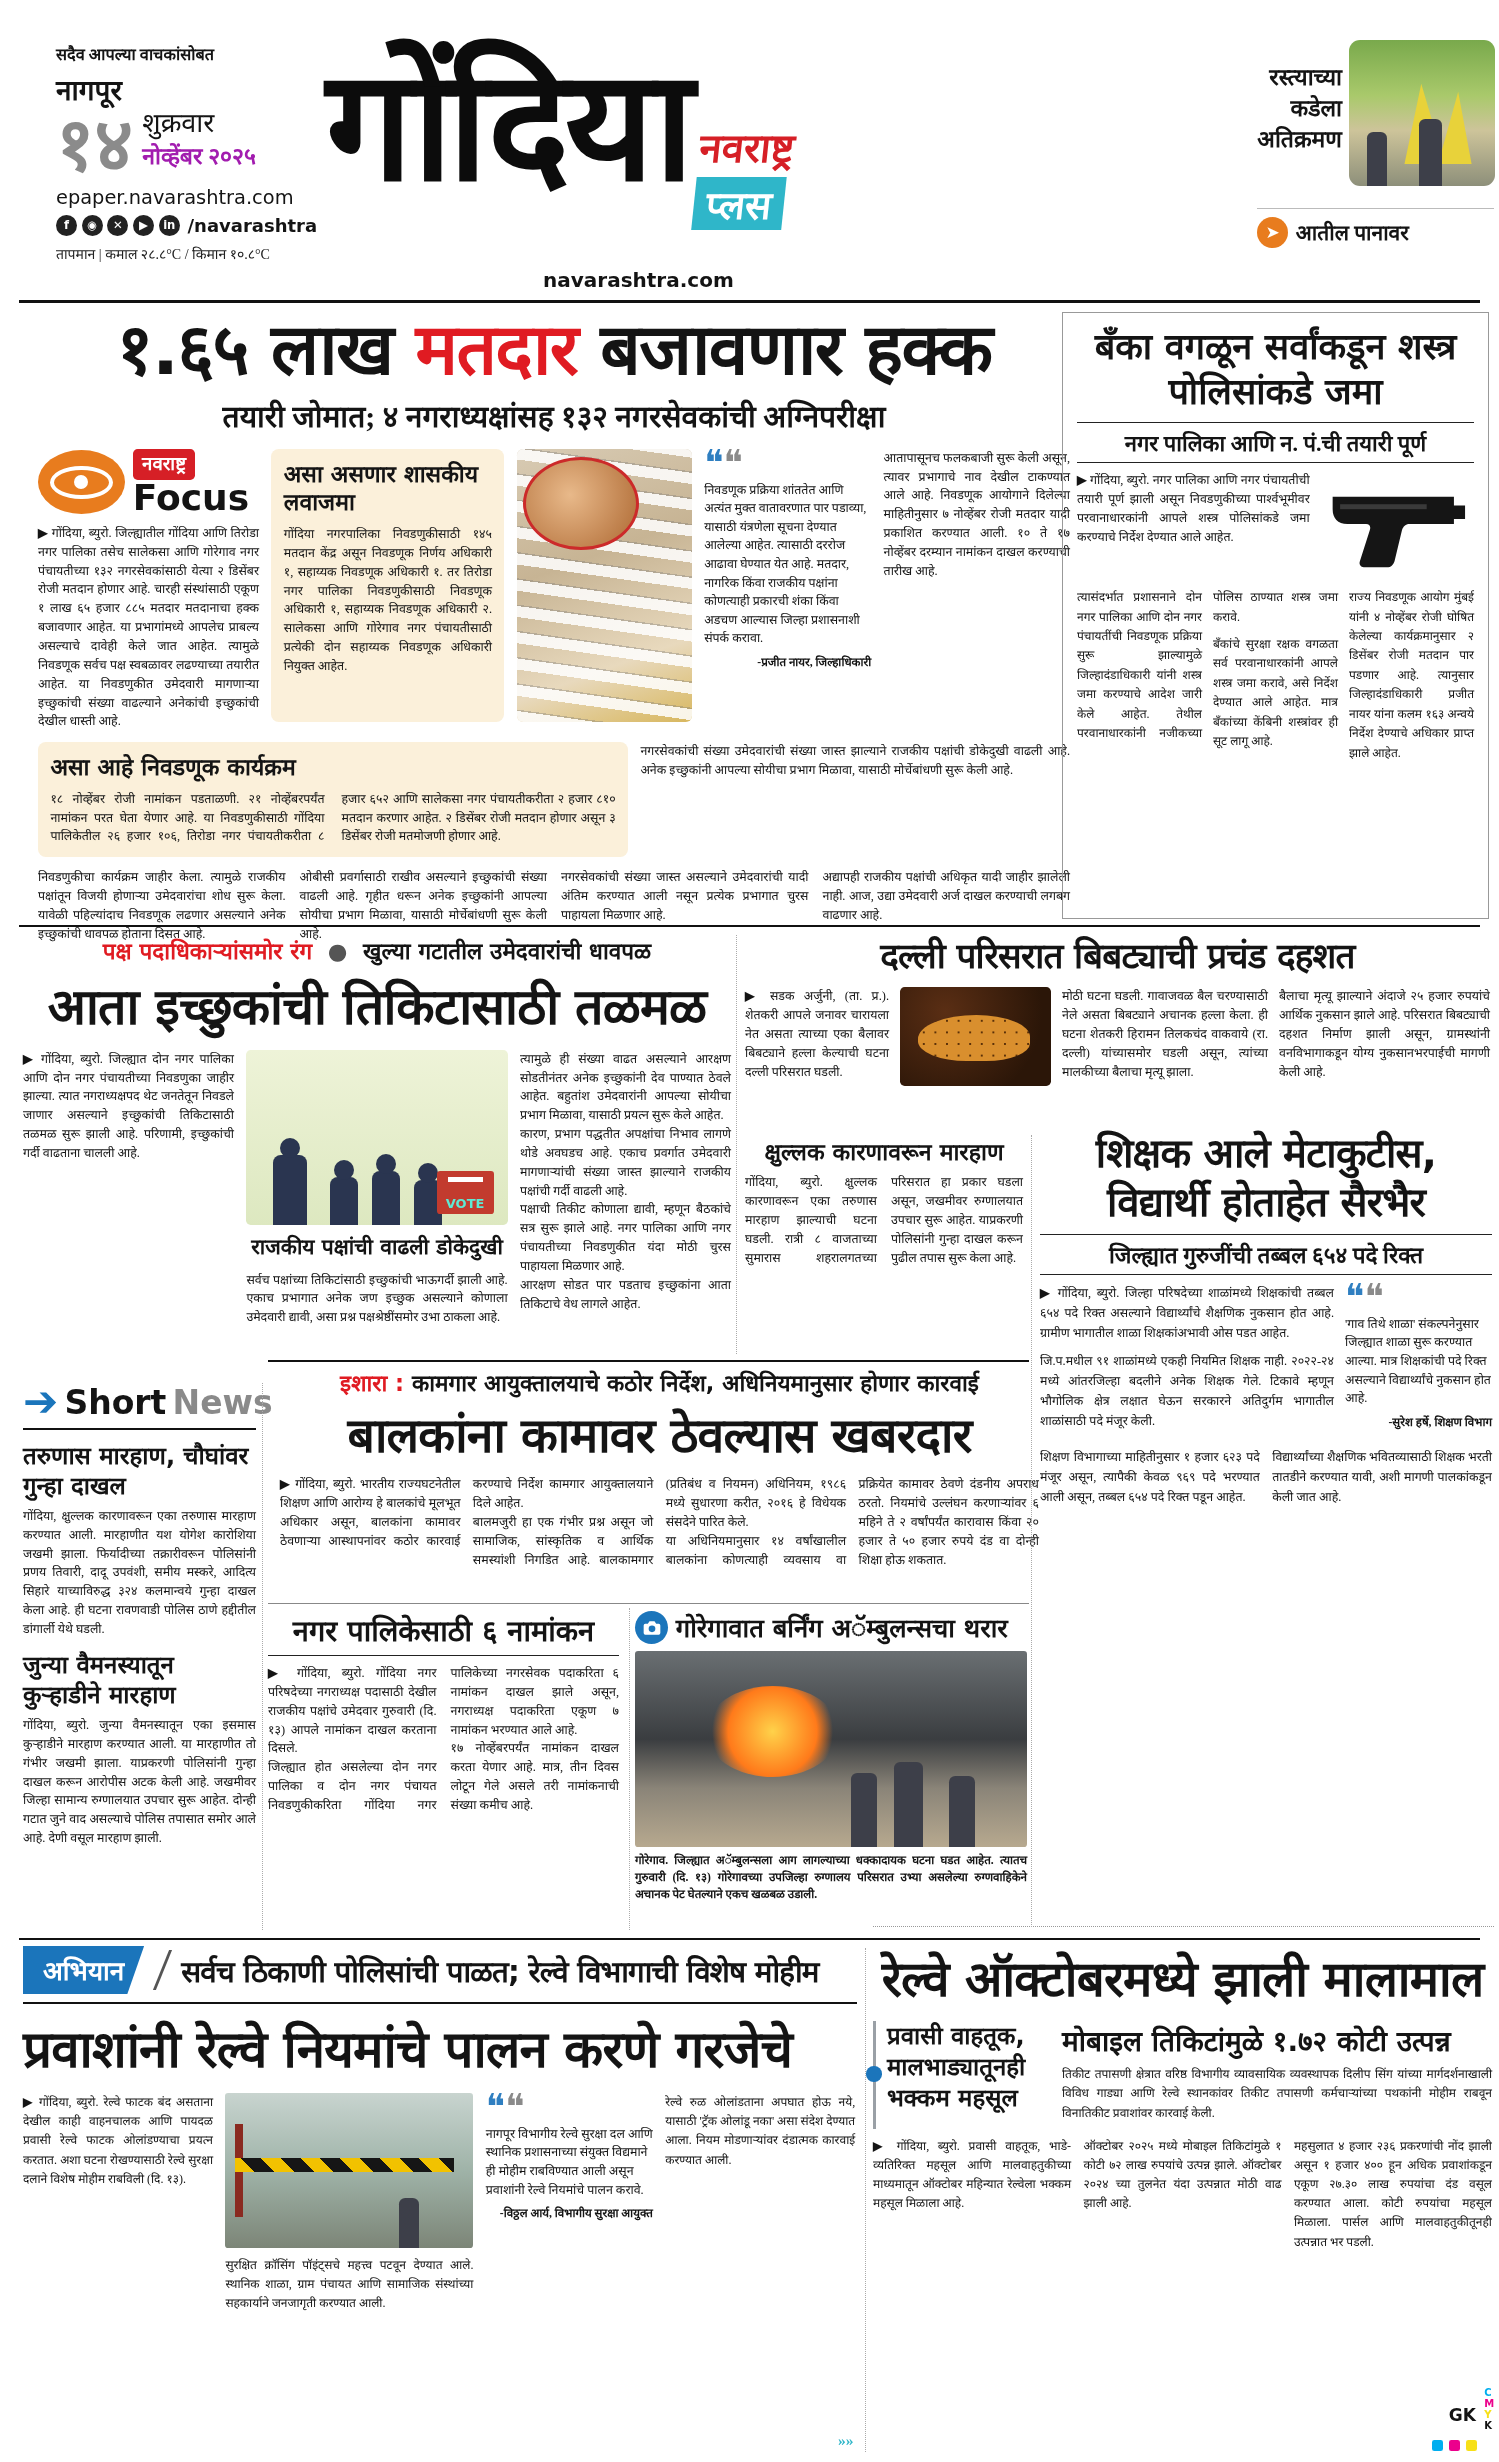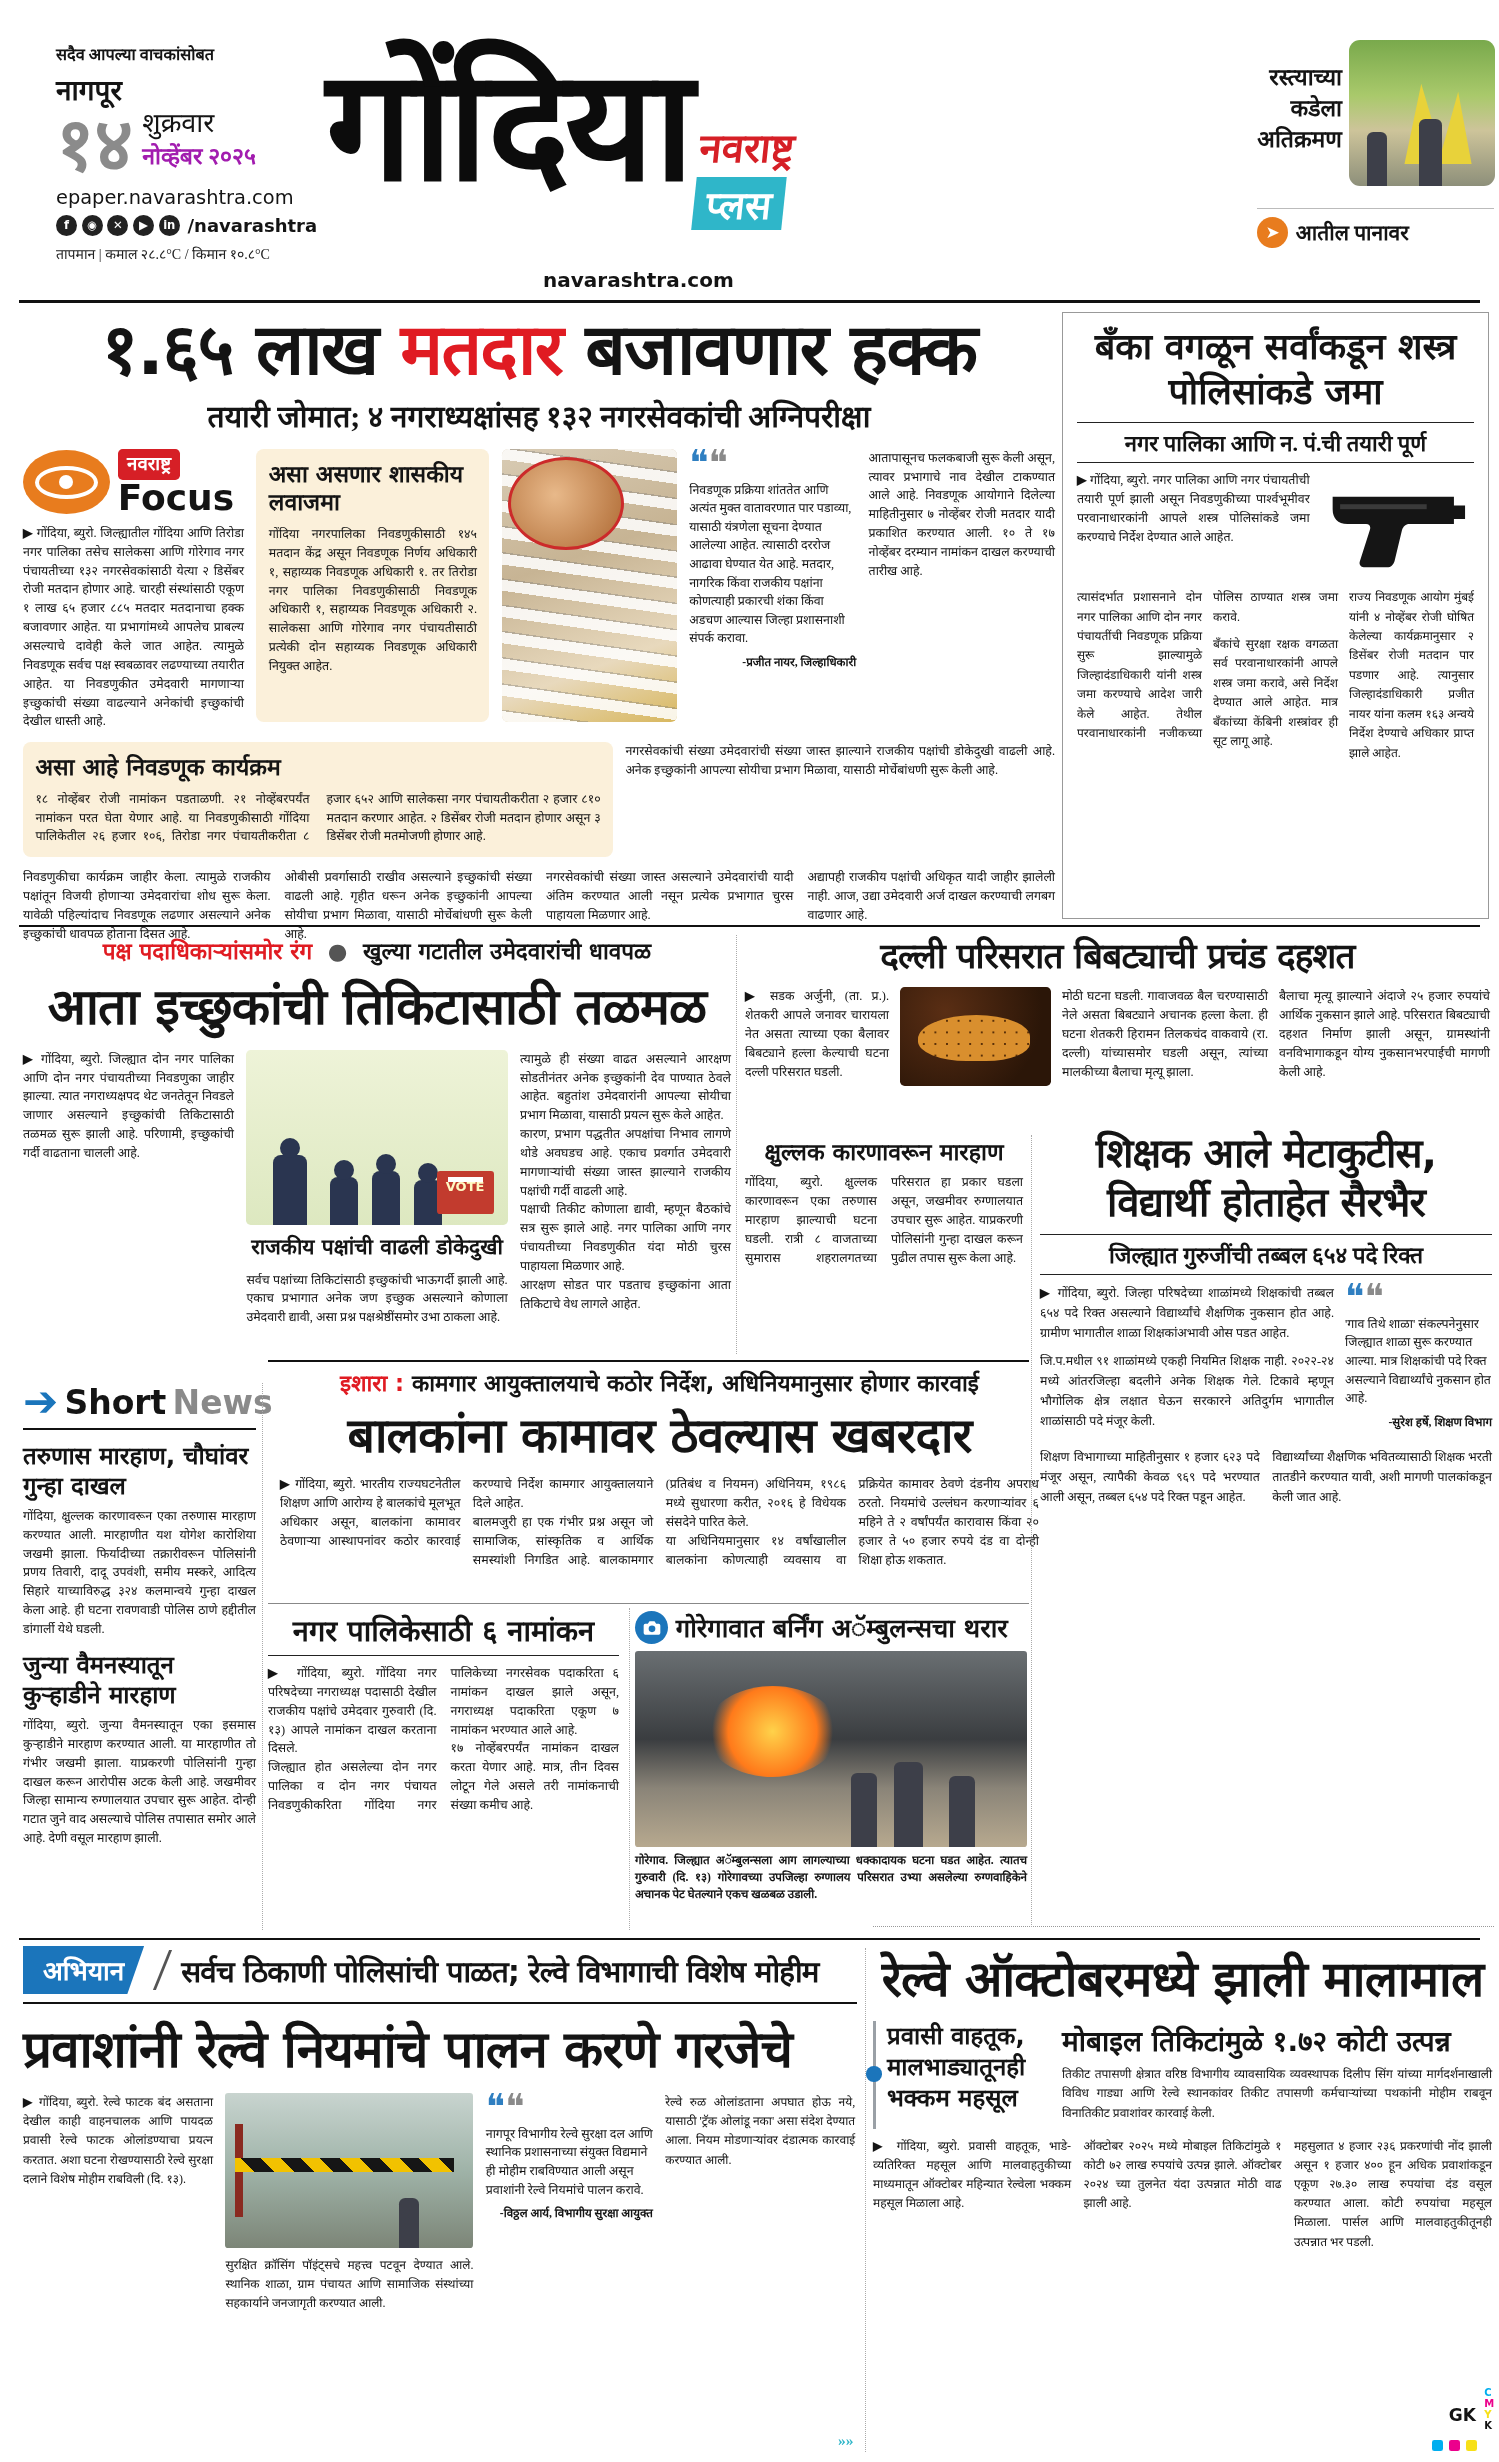--- a/index.html
+++ b/index.html
@@ -49,21 +49,21 @@
                background:linear-gradient(180deg,#79a94c 0%,#a9c96b 38%,#cdc49a 62%,#8d8f7a 100%)}
   .tarp{position:absolute;left:38%;top:30%;width:46%;height:55%;background:#e8d23a;
         clip-path:polygon(0 100%,25% 0,55% 85%,80% 10%,100% 100%)}
   .figure{position:absolute;background:#3d3f49;border-radius:6.2px 6.2px 0 0}
   .promo-link{position:absolute;left:1257px;top:208px;width:237px;display:flex;gap:7.8px;align-items:center;
               border-top:1.6px solid #bbb;padding-top:7.8px}
   .promo-ic{width:31px;height:31px;border-radius:50%;background:#e87c1e;color:#fff;display:flex;flex:0 0 31px;
             align-items:center;justify-content:center;font-size:17px;font-family:"DejaVu Sans",sans-serif}
   .promo-link-label{font-size:21px;font-weight:bold}
   
-  .lead{position:absolute;left:23px;top:309px;width:1032px}
+  .lead{position:absolute;left:38px;top:309px;width:1032px}
   .lead h1{font-size:71px;line-height:1.15;letter-spacing:-1.6px;text-align:center;
            font-family:"DejaVu Sans",sans-serif}
   .lead h1 .red{color:#e01b22}
   .lead .sub{font-size:30px;font-weight:bold;text-align:center;margin-top:4.7px}
   .row1{display:flex;gap:12.4px;margin-top:12.4px}
   .lcol{width:221px;flex:0 0 221px}
   .focus{display:flex;gap:7.8px;align-items:center;margin-bottom:7.8px}
   .eye{width:87px;height:64px;background:#e87c1e;border-radius:50%;position:relative;flex:0 0 87px}
   .eye::before{content:"";position:absolute;inset:15.5px 12.4px;border:4.7px solid #fff;border-radius:50%}
   .eye::after{content:"";position:absolute;left:36px;top:25px;width:14px;height:14px;background:#fff;border-radius:50%}
@@ -107,22 +107,22 @@
   .kicker .dot{color:#555;margin:0 7.8px}
   .tickets h2{font-size:50px;text-align:center;margin-top:4.7px;letter-spacing:-0.8px;font-family:"DejaVu Sans",sans-serif}
   .trow{display:flex;gap:12.4px;margin-top:11px}
   .tc{width:211px;flex:0 0 211px}
   .tmid{flex:1}
   .rally{height:175px;border-radius:4.7px;position:relative;overflow:hidden;background:linear-gradient(180deg,#eef3d8,#dde8c0)}
   .sil{position:absolute;bottom:0;background:#2a3550;border-radius:7.8px 7.8px 0 0}
   .sil::before{content:"";position:absolute;top:-17px;left:50%;transform:translateX(-50%);
      width:20px;height:20px;border-radius:50%;background:#2a3550}
   .votebox{position:absolute;right:14px;bottom:11px;width:57px;height:43px;background:#c23b2e;border-radius:3.1px;
-     color:#fef9c3;display:flex;align-items:flex-end;justify-content:center;font-size:13px;font-weight:bold;
-     font-family:"DejaVu Sans",sans-serif;padding-bottom:17px}
+     color:#5eead4;display:flex;align-items:flex-end;justify-content:center;font-size:13px;font-weight:bold;
+     font-family:"DejaVu Sans",sans-serif;padding-bottom:0}
   .votebox::before{content:"";position:absolute;top:6.2px;left:11px;right:11px;height:4.7px;background:#fff}
   .sub2{font-size:21px;font-weight:bold;text-align:center;margin:7.8px 0 6.2px;font-family:"DejaVu Sans",sans-serif}
   .leopard{position:absolute;left:745px;top:931px;width:745px}
   .leopard h2{font-size:35px;text-align:center;letter-spacing:-0.8px;font-family:"DejaVu Sans",sans-serif}
   .lrow{display:flex;gap:11px;margin-top:9.3px}
   .lrow .c1{flex:0 0 144px}
   .leo-photo{flex:0 0 151px;height:99px;border-radius:4.7px;position:relative;overflow:hidden;
      background:radial-gradient(circle at 30% 25%,#5a2e14,#2b1608 75%)}
   .cat{position:absolute;left:12%;top:28%;width:74%;height:46%;background:#d98f2e;border-radius:60% 55% 45% 50%;
      background-image:radial-gradient(#5a3008 14%,transparent 16%);background-size:11.6px 11.6px}

